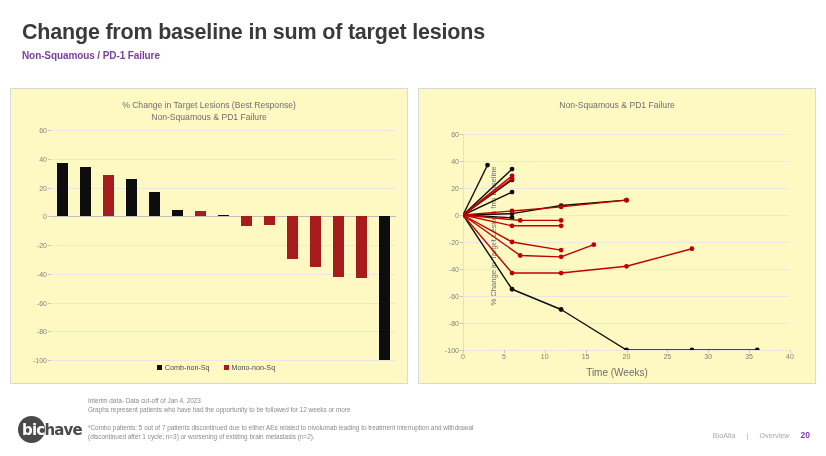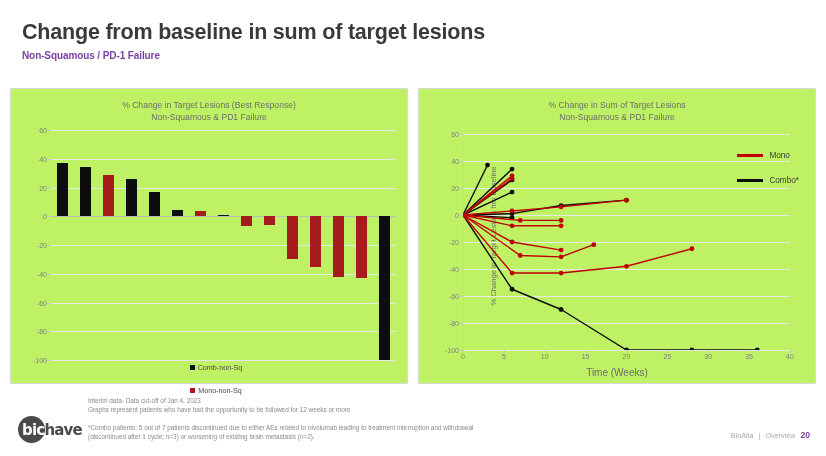--- a/index.html
+++ b/index.html
@@ -18,21 +18,21 @@
     letter-spacing: -0.2px; line-height: 1.15;
   }
   .hdr-sub {
     font-size: 10px; font-weight: bold; color: #7b3fa2;
     margin-top: 5px; letter-spacing: -0.1px;
   }
 
   
   .panel {
     position: absolute; top: 88px; height: 296px;
-    border: 1px solid #d9d9d9; background: #bef264;
+    border: 1px solid #d9d9d9; background: #fef9c3;
   }
   .panel-left  { left: 10px;  width: 398px; }
   .panel-right { left: 418px; width: 398px; }
 
   .chart-title {
     position: absolute; left: 0; right: 0; top: 10px;
     text-align: center; font-size: 8.6px; color: #6e6e6e; line-height: 1.45;
   }
 
   
@@ -52,21 +52,21 @@
 
   
   #wf-plot { left: 40px; top: 41px; width: 345px; height: 230px; }
   .bar { position: absolute; border: 0; }
   .bar.black { background: #0d0d0d; }
   .bar.red   { background: #a61c1c; }
   .zeroline { position: absolute; left: 0; right: 0; height: 1px; background: #bdbdbd; }
 
   .wf-legend {
     position: absolute; left: 14px; right: 0; top: 274px;
-    display: flex; justify-content: center; gap: 14px; align-items: center; flex-direction: column;
+    display: flex; justify-content: center; gap: 14px; align-items: center;
   }
   .lg-item { display: flex; align-items: center; gap: 3px; }
   .lg-sq { width: 5px; height: 5px; }
   .lg-sq.black { background: #0d0d0d; }
   .lg-sq.red   { background: #a61c1c; }
   .lg-txt { font-size: 7.2px; color: #4a4a4a; }
 
   
   #sp-plot { left: 44px; top: 45px; width: 327px; height: 216px; }
   .ylab-rot {
@@ -99,21 +99,21 @@
   .logo-txt {
     position: absolute; left: 8px; top: 9px;
     font-size: 15px; font-weight: bold; letter-spacing: -0.8px;
     font-family: "DejaVu Sans", sans-serif;
   }
   .logo-bic { color: #ffffff; margin-top: 9px; }
   .logo-atla { color: #4a4a4a; }
 
   .footer-right {
     position: absolute; right: 16px; top: 430px;
-    display: flex; align-items: baseline; gap: 5px;
+    display: flex; align-items: baseline; gap: 11px;
     font-size: 7.2px; color: #a8a8a8;
   }
   .pg-num { font-size: 8.6px; font-weight: bold; color: #7b3fa2; }
 </style>
 </head>
 <body>
 
 <div class="slide">
 
   <div class="hdr">
@@ -178,21 +178,20 @@
       </div>
       <div class="lg-item">
         <span class="lg-sq red"></span>
         <span class="lg-txt">Mono-non-Sq</span>
       </div>
     </div>
   </div>
 
   <div class="panel panel-right">
     <div class="chart-title">
-      <div>% Change in Sum of Target Lesions</div>
       <div>Non-Squamous &amp; PD1 Failure</div>
     </div>
     <div class="ylab-rot">% Change in Target Lesions frm Baseline</div>
     <div class="plot" id="sp-plot">
         <div class="gridline" style="top: 0px;"></div>
         <div class="tick-y" style="top: 0px;"></div>
         <div class="axis-y-lab" style="top: 0px;">60</div>
         <div class="gridline" style="top: 27px;"></div>
         <div class="tick-y" style="top: 27px;"></div>
         <div class="axis-y-lab" style="top: 27px;">40</div>
@@ -280,30 +279,20 @@
           <circle cx="130.8" cy="110.7" r="2.4" fill="#c00000"></circle>
           <polyline points="0,81 49.05,139.05 98.1,139.05 163.5,132.3 228.9,114.75" fill="none" stroke="#c00000" stroke-width="1.4" stroke-linejoin="round"></polyline>
           <circle cx="49.05" cy="139.05" r="2.4" fill="#c00000"></circle>
           <circle cx="98.1" cy="139.05" r="2.4" fill="#c00000"></circle>
           <circle cx="163.5" cy="132.3" r="2.4" fill="#c00000"></circle>
           <circle cx="228.9" cy="114.75" r="2.4" fill="#c00000"></circle>
           <circle cx="0" cy="81" r="2.6" fill="#c00000"></circle>
         </svg>
       </div>
     <div class="xlab-ttl">Time (Weeks)</div>
-    <div class="sp-legend">
-      <div class="sp-lg-item">
-        <span class="sp-lg-line red"></span>
-        <span class="sp-lg-txt">Mono</span>
-      </div>
-      <div class="sp-lg-item">
-        <span class="sp-lg-line black"></span>
-        <span class="sp-lg-txt">Combo*</span>
-      </div>
-    </div>
   </div>
 
   <div class="fn fn1">
     <div>Interim data- Data cut-off of Jan 4, 2023</div>
     <div>Graphs represent patients who have had the opportunity to be followed for 12 weeks or more</div>
   </div>
   <div class="fn fn2">*Combo patients: 5 out of 7 patients discontinued due to either AEs related to nivolumab leading to treatment interruption and withdrawal (discontinued after 1 cycle; n=3) or worsening of existing brain metastasis (n=2).</div>
 
   <div class="logo-wrap">
     <div class="logo-circle"></div>

